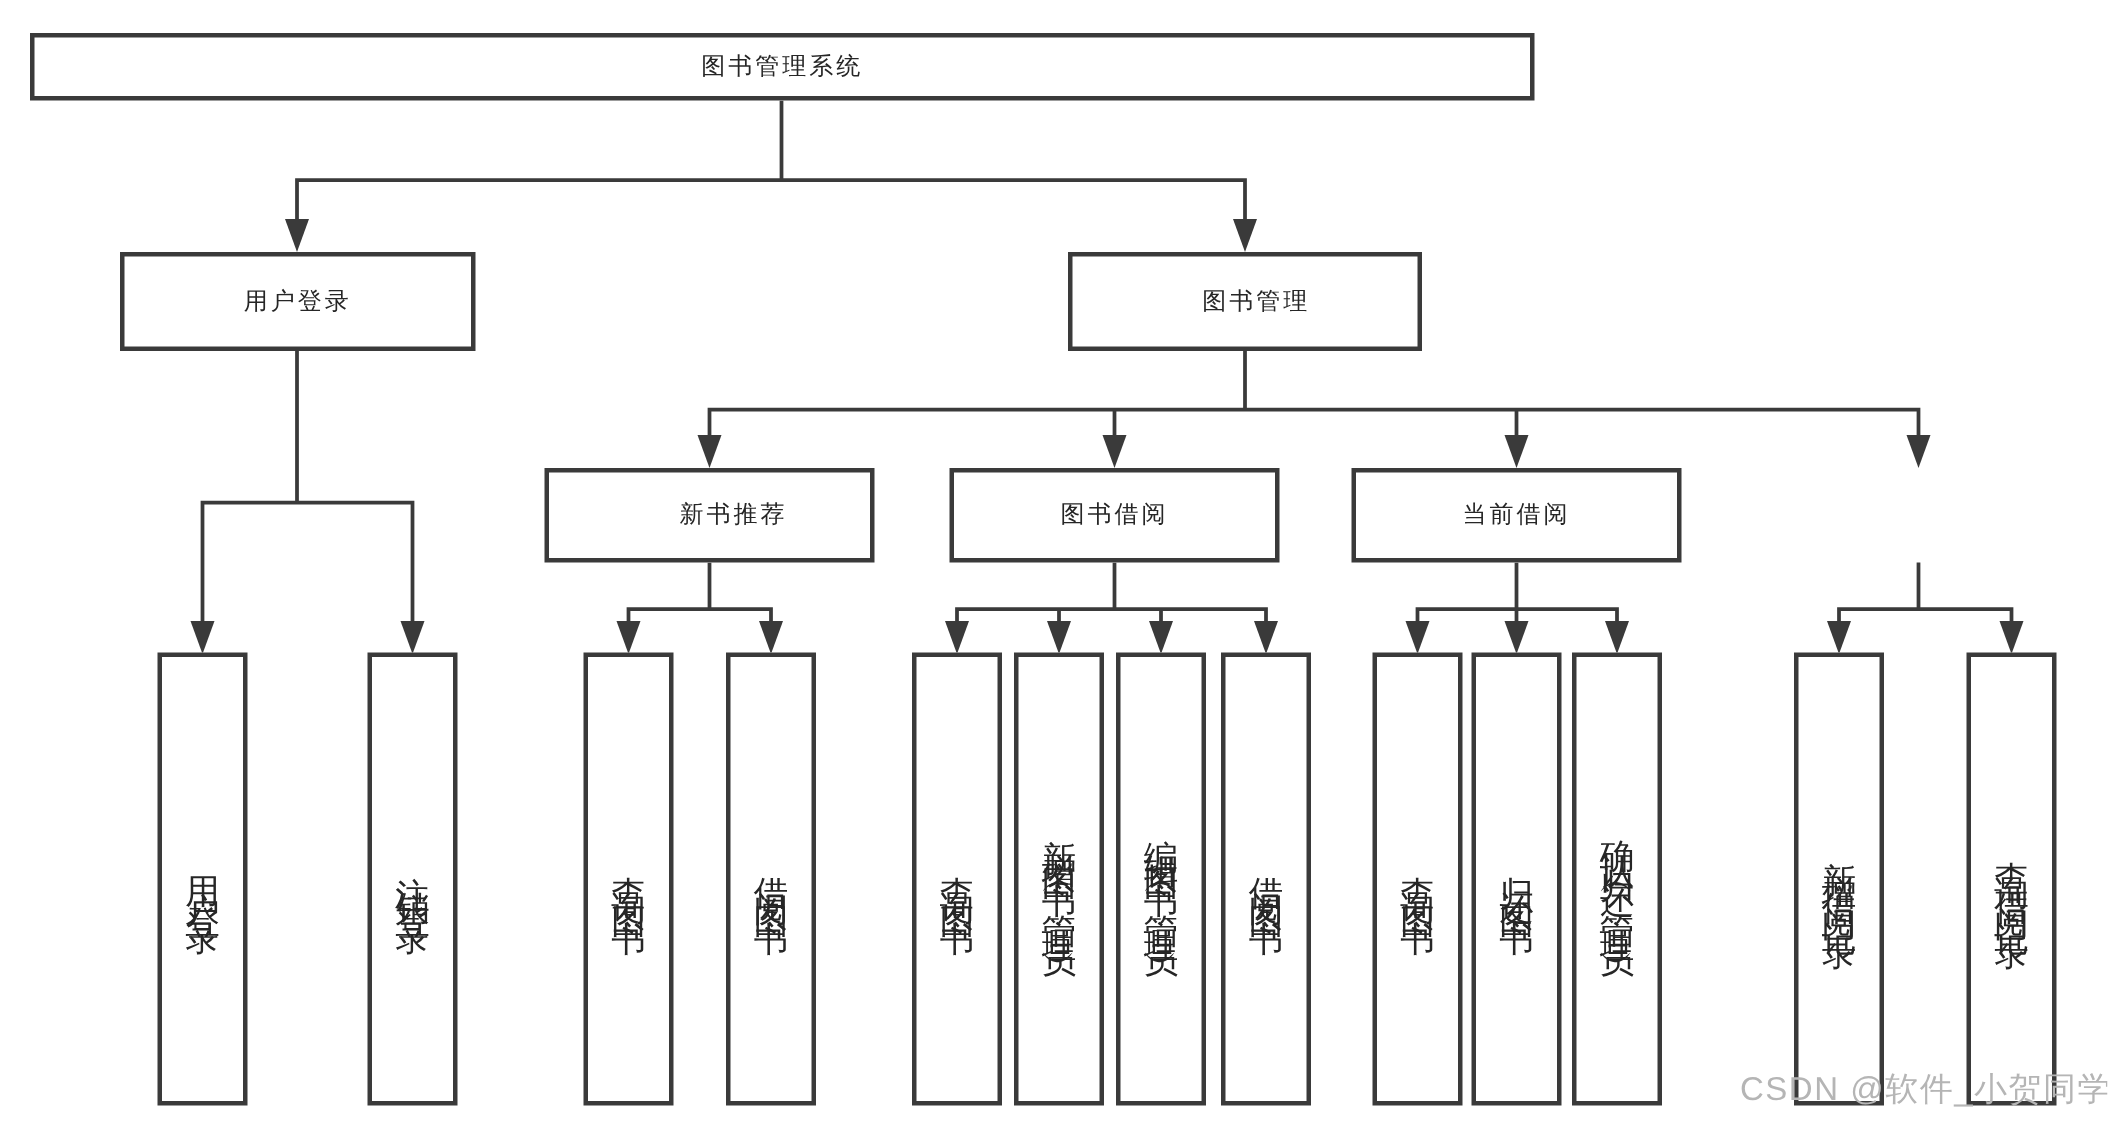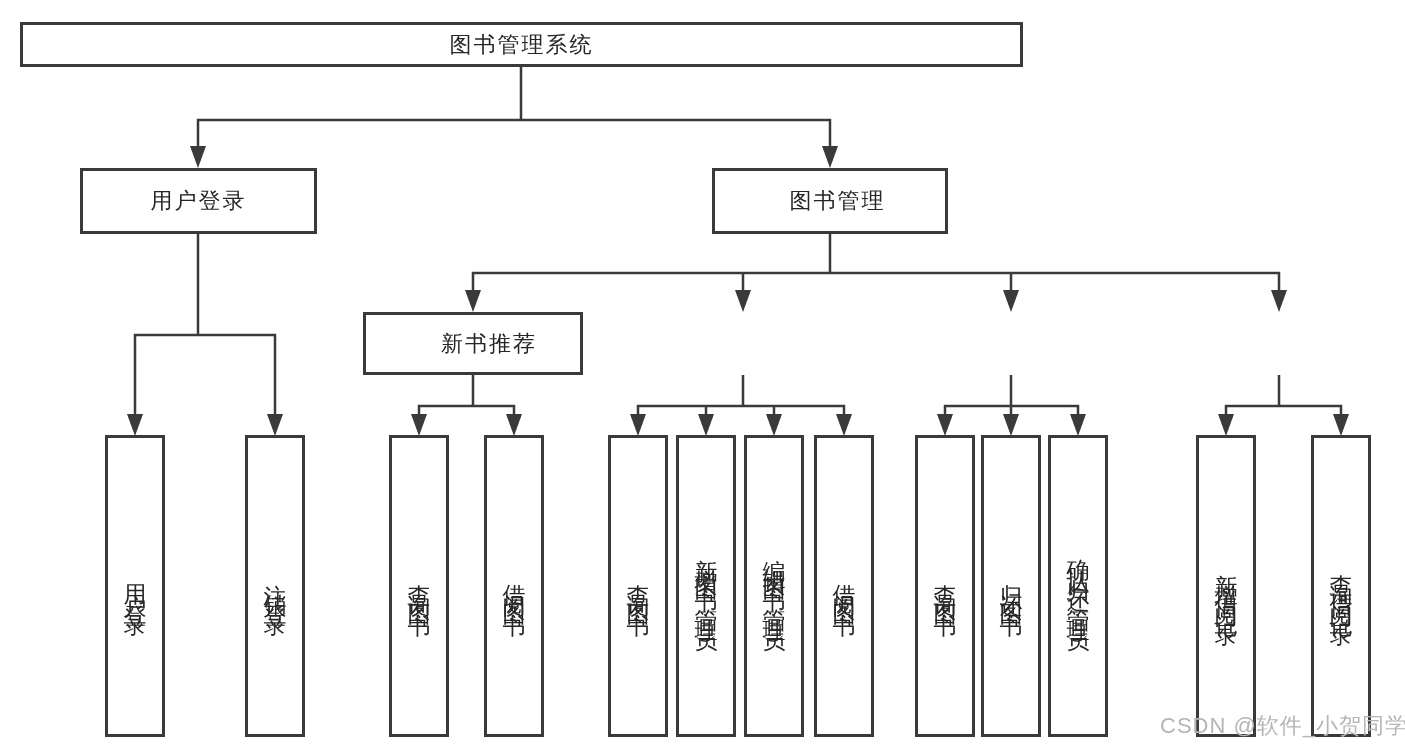--- a/index.html
+++ b/index.html
@@ -20,21 +20,21 @@
   .connectors{position:absolute;left:0;top:0;z-index:1;}
   .node{
     position:absolute;
     box-sizing:border-box;
     border:3px solid var(--line);
     background:#fff;
     display:flex;align-items:center;justify-content:center;
     z-index:2;
     text-align:center;
   }
-  .h-node{font-size:22px;letter-spacing:2px;}
+  .h-node{font-size:16px;letter-spacing:2px;}
   .leaf{
     writing-mode:vertical-rl;
     text-orientation:mixed;
     font-size:23px;
     letter-spacing:10px;
     line-height:1;
   }
   .watermark{
     position:absolute;
     z-index:5;
@@ -87,20 +87,22 @@
       <polygon points="1333,414 1349,414 1341,436"></polygon>
     </g>
   </svg>
 
   <div class="node h-node" style="left:20px;top:22px;width:1003px;height:45px;">图书管理系统</div>
 
   <div class="node h-node" style="left:80px;top:168px;width:237px;height:66px;">用户登录</div>
   <div class="node h-node" style="left:712px;top:168px;width:236px;height:66px;padding-left:15px;">图书管理</div>
 
   <div class="node h-node" style="left:363px;top:312px;width:220px;height:63px;padding-left:32px;">新书推荐</div>
+  <div class="node h-node" style="left:633px;top:312px;width:220px;height:63px;">图书借阅</div>
+  <div class="node h-node" style="left:901px;top:312px;width:220px;height:63px;">当前借阅</div>
 
   <div class="node leaf" style="left:105px;top:435px;width:60px;height:302px;">用户登录</div>
   <div class="node leaf" style="left:245px;top:435px;width:60px;height:302px;">注销登录</div>
 
   <div class="node leaf" style="left:389px;top:435px;width:60px;height:302px;">查询图书</div>
   <div class="node leaf" style="left:484px;top:435px;width:60px;height:302px;">借阅图书</div>
 
   <div class="node leaf" style="left:608px;top:435px;width:60px;height:302px;">查询图书</div>
   <div class="node leaf" style="left:676px;top:435px;width:60px;height:302px;">新增图书（管理员）</div>
   <div class="node leaf" style="left:744px;top:435px;width:60px;height:302px;">编辑图书（管理员）</div>

